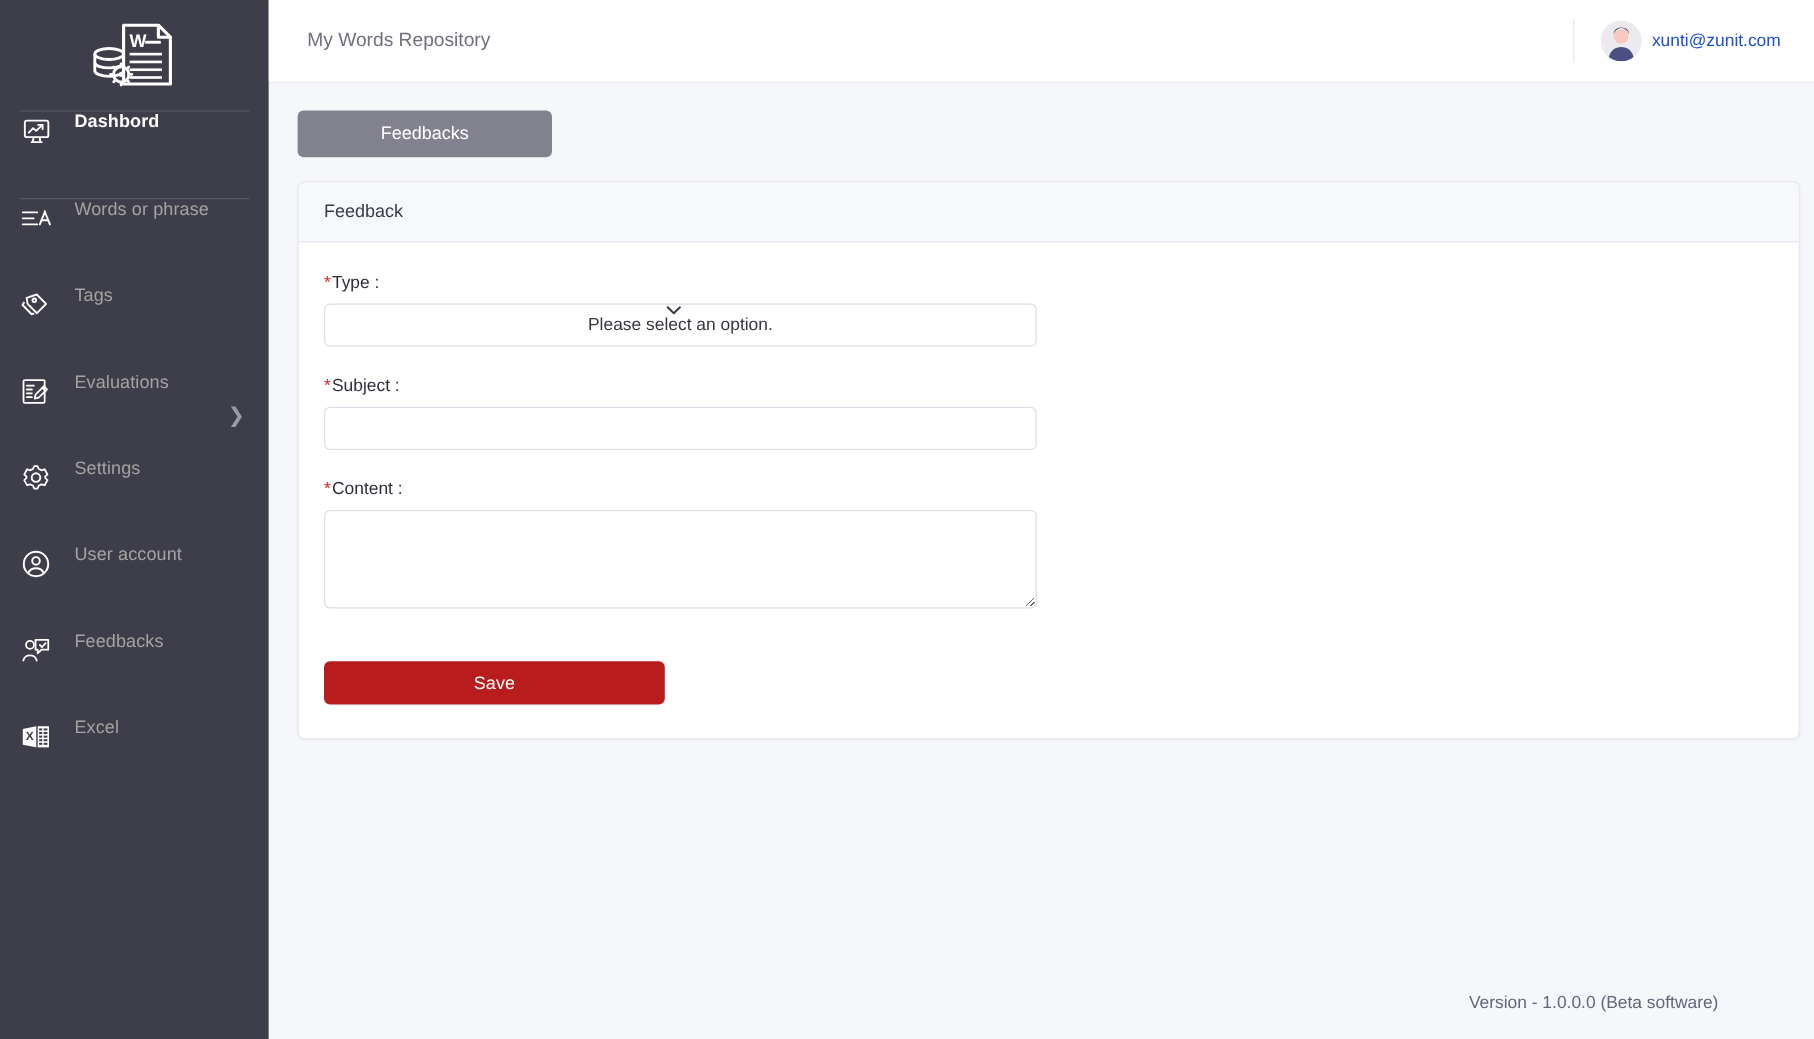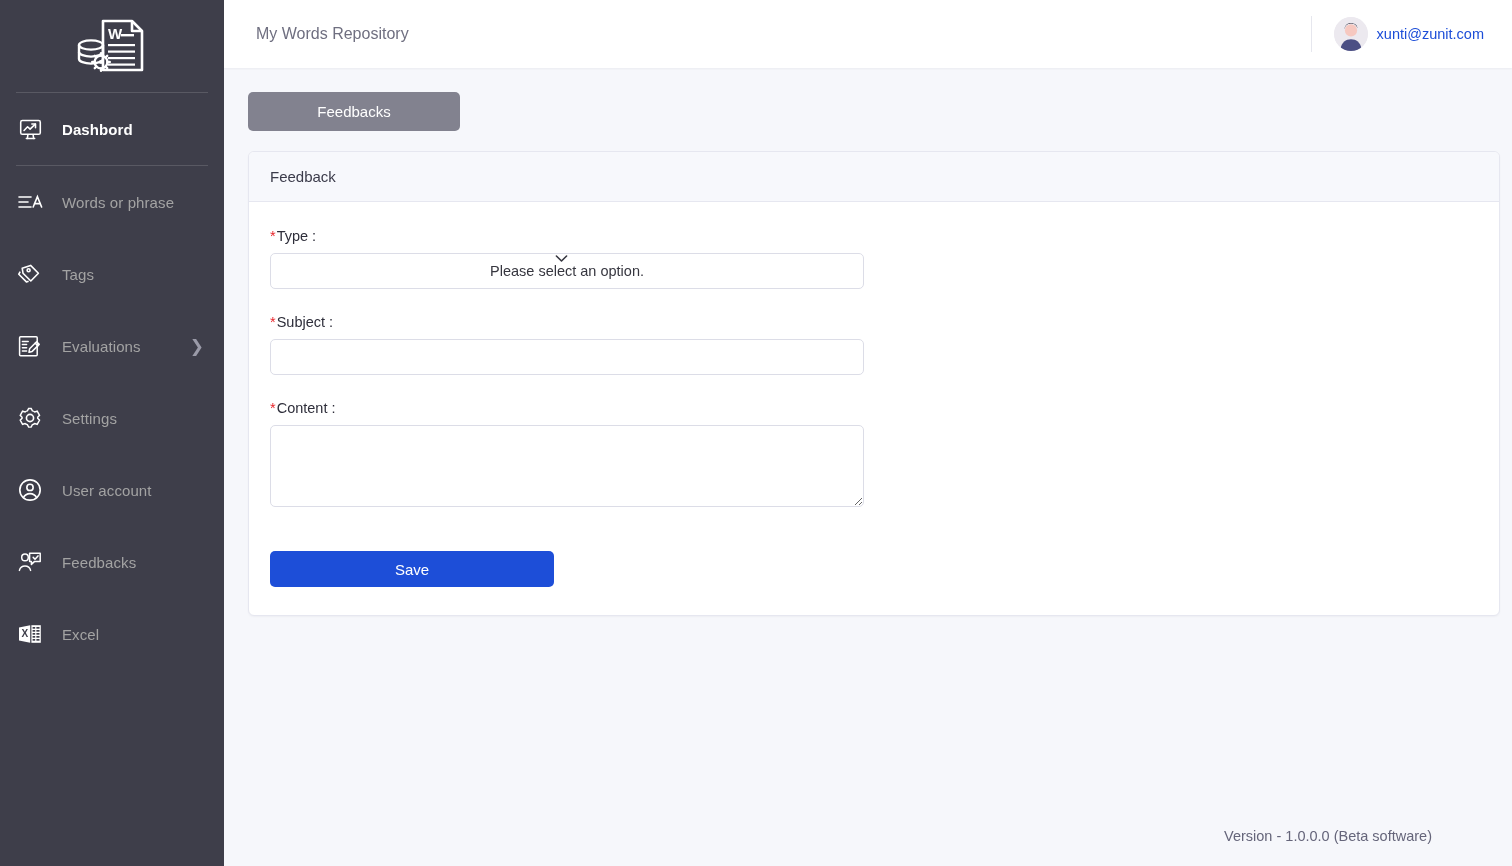--- a/index.html
+++ b/index.html
@@ -23,21 +23,21 @@
     display: flex; align-items: center; justify-content: center;
   }
   .logo-wrap svg { display: block; }
   .side-divider {
     height: 1px; background: rgba(255,255,255,0.14);
     margin: 0 16px;
   }
   .nav { padding-top: 0; }
   .nav-item {
     height: 72px;
-    display: flex; align-items: center;
+    display: flex; 
     padding-left: 14px;
     cursor: pointer;
     position: relative;
   }
   .nav-item .nav-icon {
     width: 32px; height: 32px;
     display: flex; align-items: center; justify-content: center;
     flex: 0 0 32px;
   }
   .nav-item .nav-label {
@@ -176,21 +176,21 @@
     padding: 8px 12px;
     outline: none;
     resize: vertical;
     font-family: "Liberation Sans", sans-serif;
     display: block;
   }
 
   .save-btn {
     margin-top: 44px;
     width: 284px; height: 36px;
-    background: #1d4ed8;
+    background: #b91c1c;
     color: #ffffff;
     border: none; border-radius: 5px;
     font-size: 15px;
     font-family: "Liberation Sans", sans-serif;
     cursor: pointer;
   }
 
   .version {
     position: absolute;
     right: 80px; bottom: 22px;

